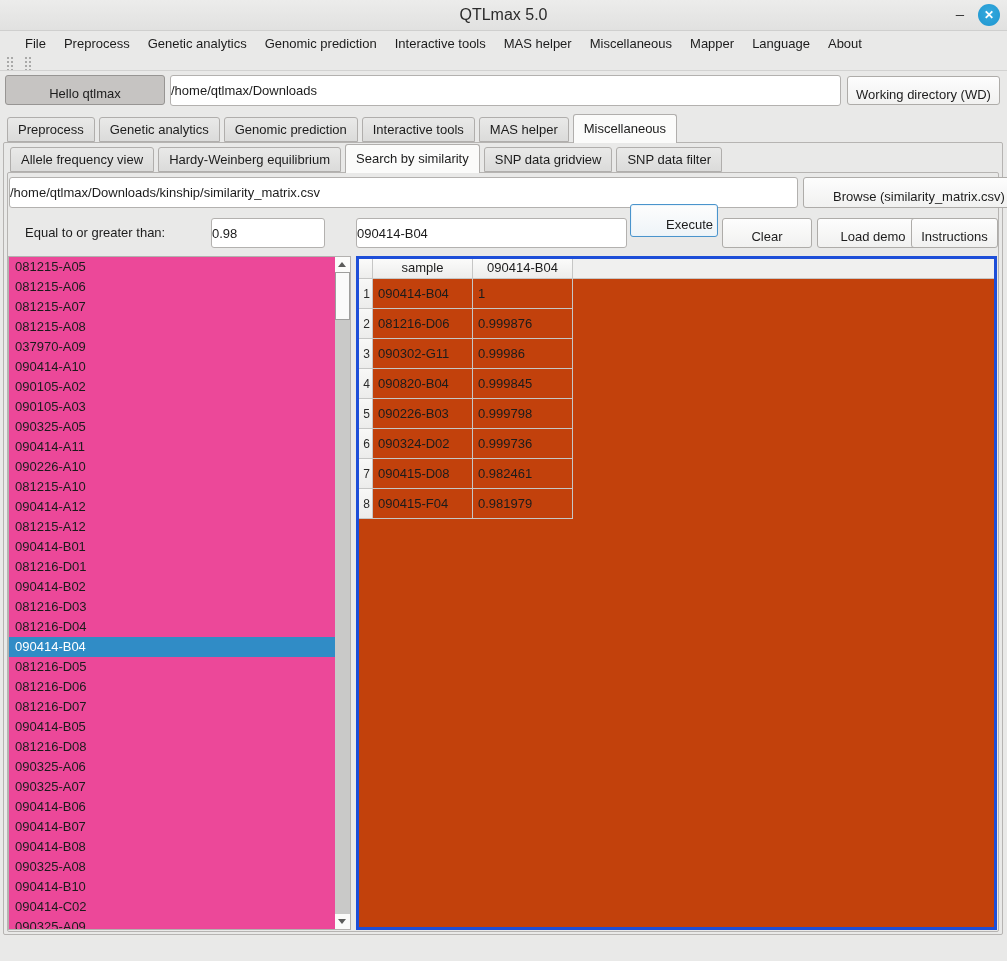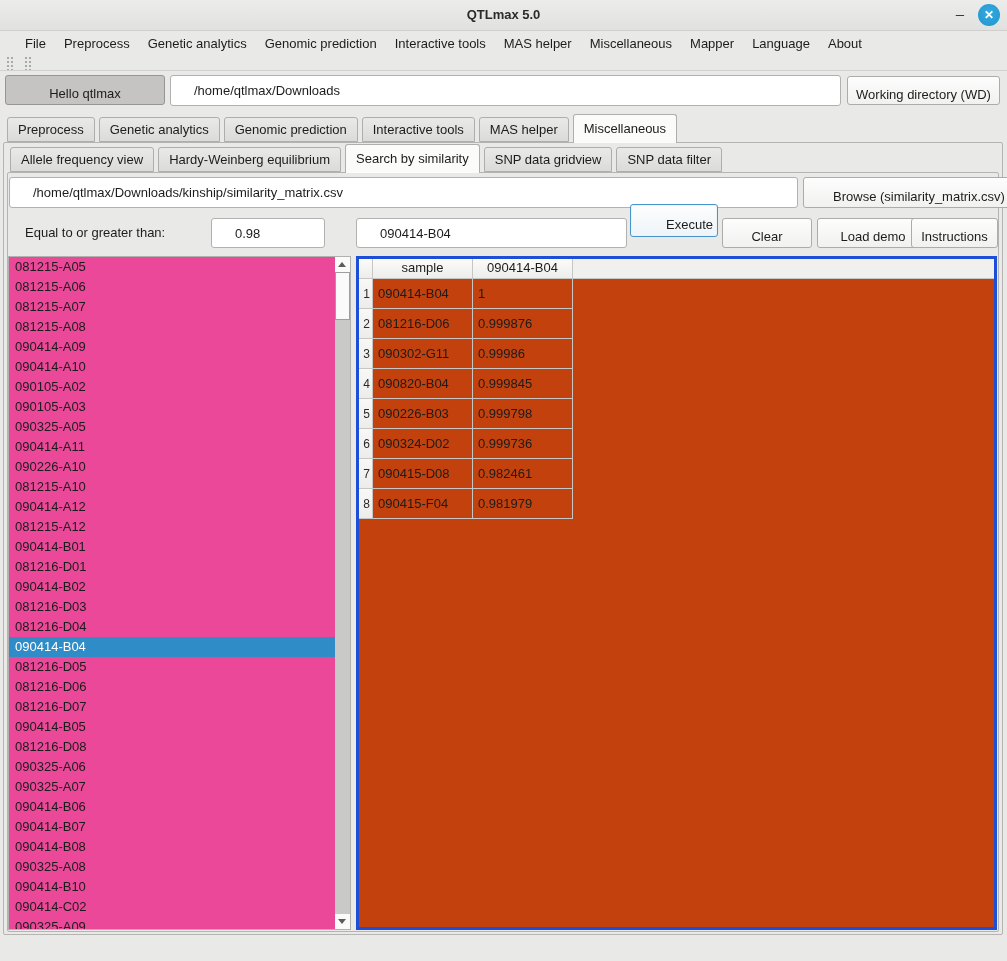--- a/index.html
+++ b/index.html
@@ -5,40 +5,40 @@
   html,body{margin:0;padding:0;}
   body{
     width:1007px;height:961px;position:relative;overflow:hidden;
     background:#e9e9e8;color:#1c1c1c;
     font-family:"Liberation Sans",sans-serif;font-size:13px;
   }
   
   .titlebar{position:absolute;left:0;top:0;width:1007px;height:30px;
     background:linear-gradient(#ececeb,#e1e1e0);border-bottom:1px solid #cfcfce;}
   .title{position:absolute;left:0;right:0;top:0;line-height:30px;text-align:center;
-    font-weight:bold;font-size:13px;color:#2b2b2b;}
+    font-weight:normal;font-size:16px;color:#2b2b2b;}
   .win-min{position:absolute;right:36px;top:0;width:22px;height:30px;text-align:center;
     line-height:27px;color:#3a3a3a;font-size:15px;}
   .win-close{position:absolute;right:7px;top:4px;width:22px;height:22px;border-radius:50%;
     background:radial-gradient(circle at 50% 40%,#35aade,#1e95cf);color:#fff;text-align:center;
     line-height:22px;font-size:12px;font-weight:bold;}
   
   .menubar{position:absolute;left:0;top:31px;width:1007px;height:25px;display:flex;
     align-items:center;padding-left:16px;box-sizing:border-box;}
   .menu-item{padding:0 9px;line-height:24px;white-space:nowrap;}
   .grip{position:absolute;top:56px;width:8px;height:15px;
     background-image:radial-gradient(circle,#a9a9a8 1px,transparent 1.4px);
     background-size:4px 4px;}
   .toolbar-sep{position:absolute;left:0;top:70px;width:1007px;height:1px;background:#d2d2d1;}
   
   .btn{position:absolute;box-sizing:border-box;border:1px solid #aeaca9;border-radius:3px;
     background:linear-gradient(#fdfdfd,#f1f1f0);text-align:center;color:#1c1c1c;
     font:13px "Liberation Sans",sans-serif;padding:4px;}
   input.field{position:absolute;box-sizing:border-box;border:1px solid #b3b1af;border-radius:3px;
-    background:#fff;font:13px "Liberation Sans",sans-serif;color:#1c1c1c;padding:0 23px;outline:none;}
+    background:#fff;font:13px "Liberation Sans",sans-serif;color:#1c1c1c;padding:0 0;outline:none;}
   
   .hello-btn{left:5px;top:75px;width:160px;height:30px;line-height:28px;
     background:#c6c4c2;border:1px solid #979593;}
   .path-input{left:170px;top:75px;width:671px;height:31px;}
   .wd-btn{left:847px;top:76px;width:153px;height:29px;line-height:27px;}
   
   .tabbar{position:absolute;display:flex;gap:4px;align-items:flex-end;z-index:5;}
   .tabbar1{left:7px;top:114px;height:28px;}
   .tabbar2{left:10px;top:144px;height:28px;}
   .tab{box-sizing:border-box;height:25px;line-height:23px;padding:0 10px;white-space:nowrap;
@@ -155,21 +155,21 @@
 <button class="btn clear-btn">Clear</button>
 <button class="btn loaddemo-btn">Load demo</button>
 <button class="btn instructions-btn">Instructions</button>
 
 <div class="sample-list">
   <div class="list-viewport">
     <div class="list-item">081215-A05</div>
       <div class="list-item">081215-A06</div>
       <div class="list-item">081215-A07</div>
       <div class="list-item">081215-A08</div>
-      <div class="list-item">090414-A09</div>
+      <div class="list-item">037970-A09</div>
       <div class="list-item">090414-A10</div>
       <div class="list-item">090105-A02</div>
       <div class="list-item">090105-A03</div>
       <div class="list-item">090325-A05</div>
       <div class="list-item">090414-A11</div>
       <div class="list-item">090226-A10</div>
       <div class="list-item">081215-A10</div>
       <div class="list-item">090414-A12</div>
       <div class="list-item">081215-A12</div>
       <div class="list-item">090414-B01</div>

